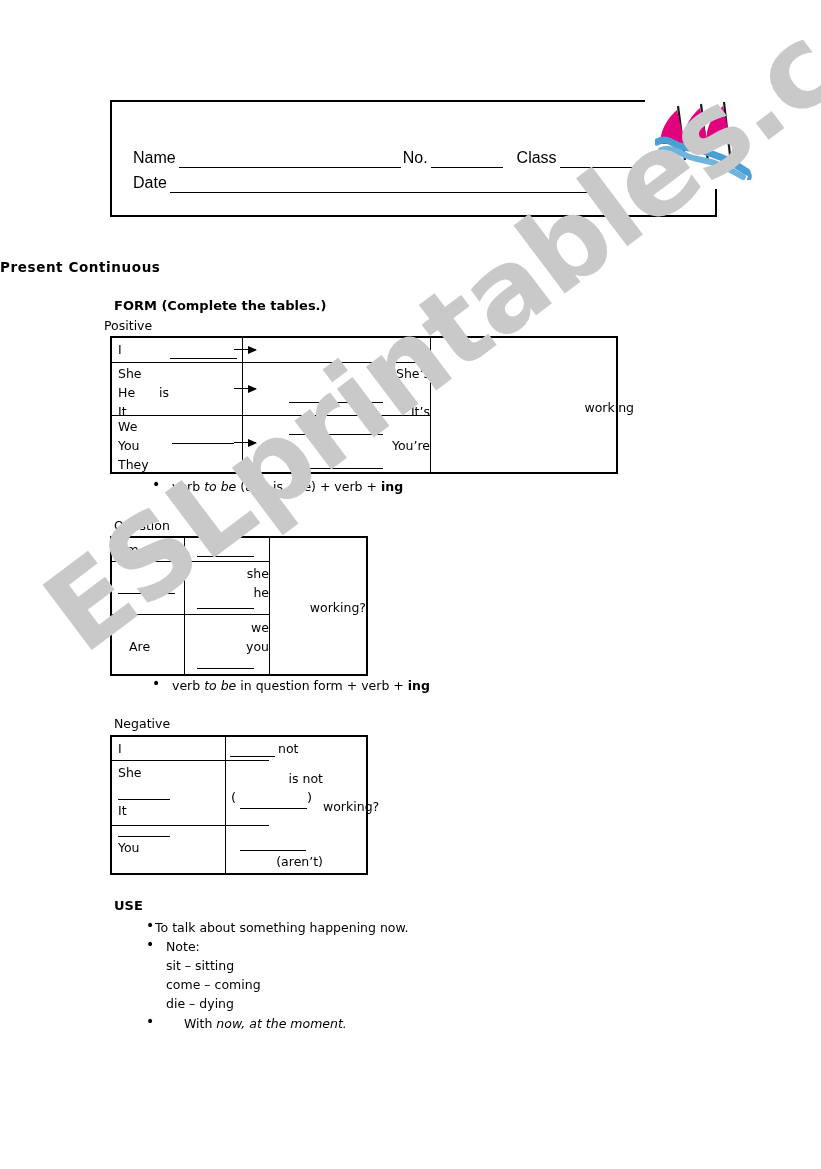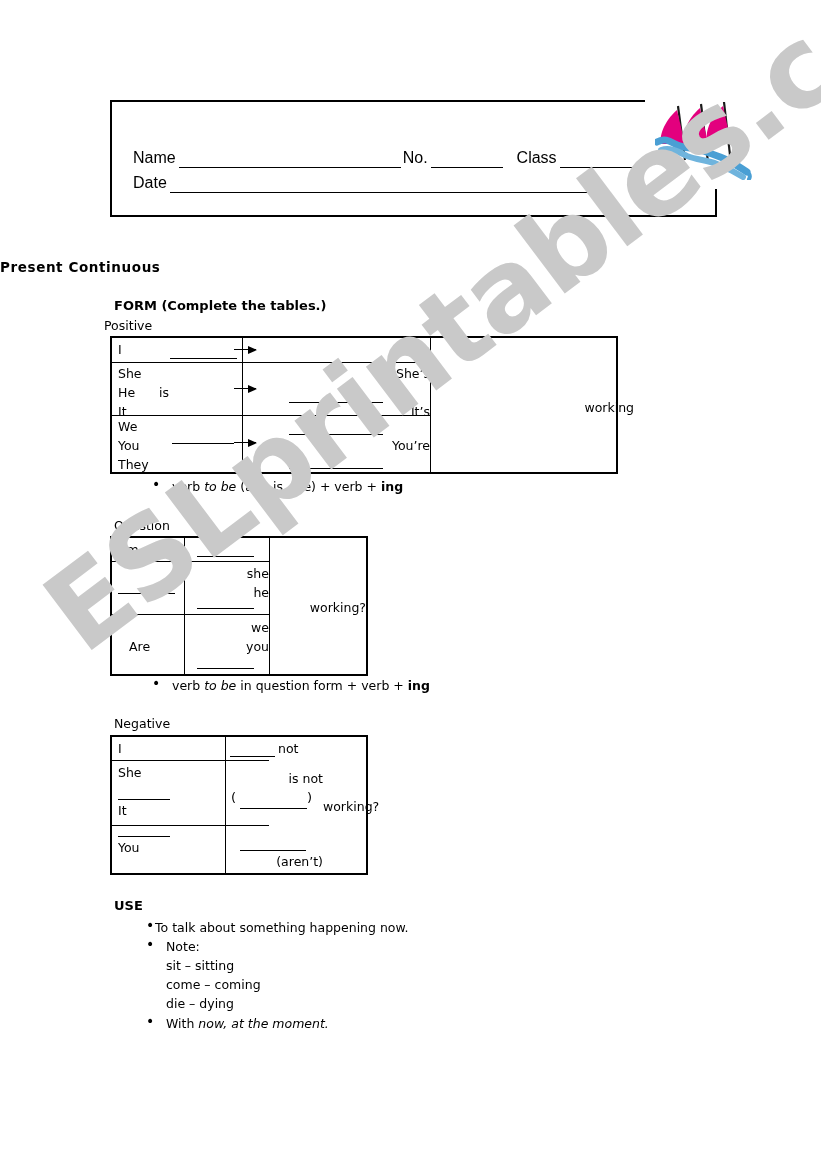--- a/index.html
+++ b/index.html
@@ -400,15 +400,15 @@
   <div class="plain-line" style="left:155px; top:920px;">To talk about something happening now.</div>
 
   <div class="bullet-dot" style="left:146px; top:936px;">•</div>
   <div class="plain-line" style="left:166px; top:939px;">Note:</div>
 
   <div class="plain-line" style="left:166px; top:958px;">sit – sitting</div>
   <div class="plain-line" style="left:166px; top:977px;">come – coming</div>
   <div class="plain-line" style="left:166px; top:996px;">die – dying</div>
 
   <div class="bullet-dot" style="left:146px; top:1013px;">•</div>
-  <div class="plain-line" style="left:166px; top:1016px;"><span>With </span><span class="it">now, at the moment.</span></div>
+  <div class="plain-line" style="left:184px; top:1016px;"><span>With </span><span class="it">now, at the moment.</span></div>
 
 </div>
 
 </body></html>

